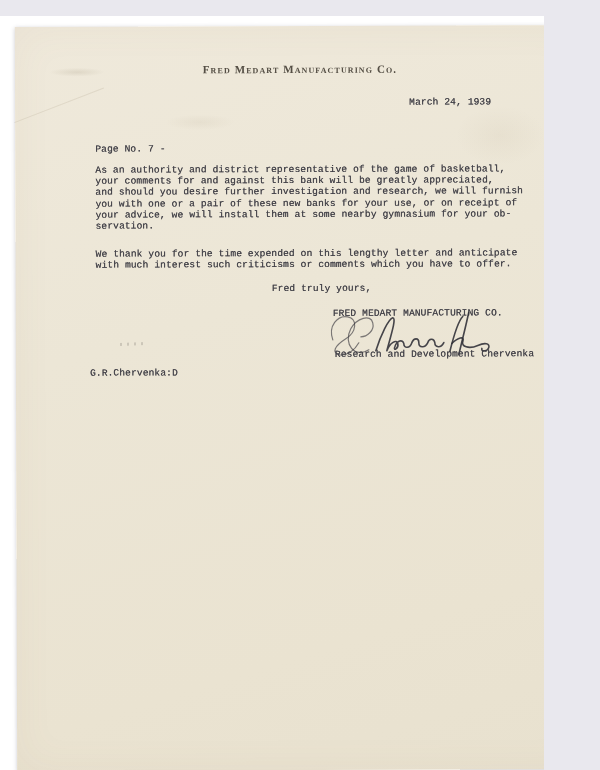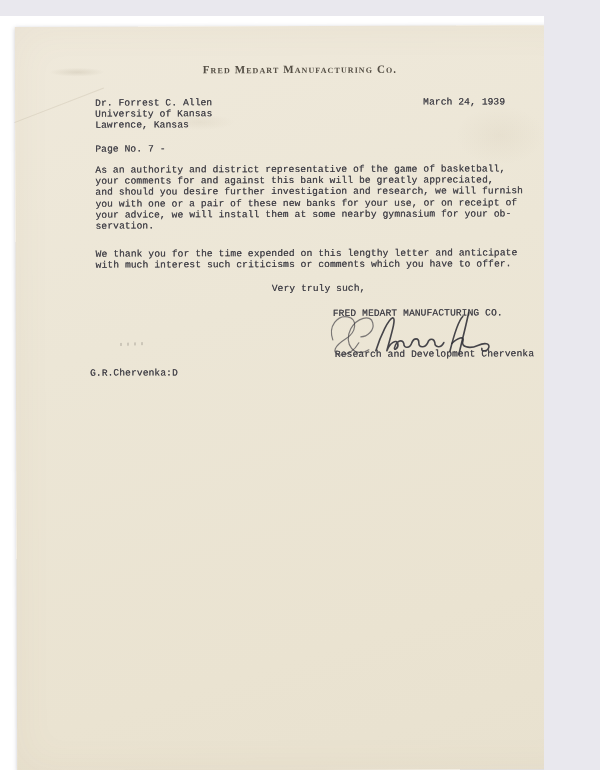--- a/index.html
+++ b/index.html
@@ -45,21 +45,21 @@
     width: 100%;
     text-align: center;
     font-family: "Liberation Serif", "DejaVu Serif", serif;
     font-variant: small-caps;
     font-weight: 600;
     font-size: 11px;
     letter-spacing: 1.1px;
     color: #544e44;
   }
   .recipient   { left: 80px;  top: 71px;  }
-  .date        { left: 408px; top: 71px;  }
+  .date        { left: 394px; top: 71px;  }
   .page-label  { left: 80px;  top: 117px; }
   .para-1      { left: 80px;  top: 138px; }
   .para-2      { left: 80px;  top: 222px; }
   .closing     { left: 256px; top: 257px; }
   .company-sig { left: 317px; top: 282px; }
   .typist-ref  { left: 74px;  top: 341px; }
   .signer-title{ left: 319px; top: 323px; }
   .signature-svg {
     position: absolute;
     left: 306px;
@@ -117,39 +117,36 @@
   <div class="paper">
 
     <div class="smudge smudge-1"></div>
     <div class="smudge smudge-2"></div>
     <div class="smudge smudge-3"></div>
     <div class="crease"></div>
     <div class="pencil-marks"></div>
 
     <div class="letterhead">Fred Medart Manufacturing Co.</div>
 
-    <div class="t recipient">Dr. Forrest C. Allen
-University of Kansas
-Lawrence, Kansas</div>
 
     <div class="t date">March 24, 1939</div>
 
     <div class="t page-label">Page No. 7 -</div>
 
     <div class="t para-1">As an authority and district representative of the game of basketball,
 your comments for and against this bank will be greatly appreciated,
 and should you desire further investigation and research, we will furnish
 you with one or a pair of these new banks for your use, or on receipt of
 your advice, we will install them at some nearby gymnasium for your ob-
 servation.</div>
 
     <div class="t para-2">We thank you for the time expended on this lengthy letter and anticipate
 with much interest such criticisms or comments which you have to offer.</div>
 
-    <div class="t closing">Very truly such,</div>
+    <div class="t closing">Fred truly yours,</div>
 
     <div class="t company-sig">FRED MEDART MANUFACTURING CO.</div>
 
     <svg class="signature-svg" viewBox="0 0 172 54" aria-label="signature">
       <path class="light" d="M11,31 C6,17 16,6 26,8 C36,10 35,23 24,30 C13,37 9,44 18,46 C26,47 33,41 37,34"></path>
       <path class="light" d="M47,41 C33,50 21,35 29,20 C35,9 49,5 51,14 C53,22 45,28 39,28"></path>
       <path d="M54,42 C59,26 67,10 71,9 C75,9 69,27 65,42 C68,34 75,30 76,35 C77,40 71,43 73,38 C75,32 81,30 82,35 C82,40 88,40 90,34 C92,29 97,29 97,34 C97,39 103,40 106,34 C107,30 112,29 113,34 C113,39 119,40 122,34"></path>
       <path d="M128,43 C132,27 137,12 141,8"></path>
       <path d="M147,4 C144,18 140,33 137,46"></path>
       <path d="M130,35 C136,29 143,27 141,33 C139,38 147,41 156,37 C163,34 168,35 167,39 C166,43 159,44 160,40"></path>

